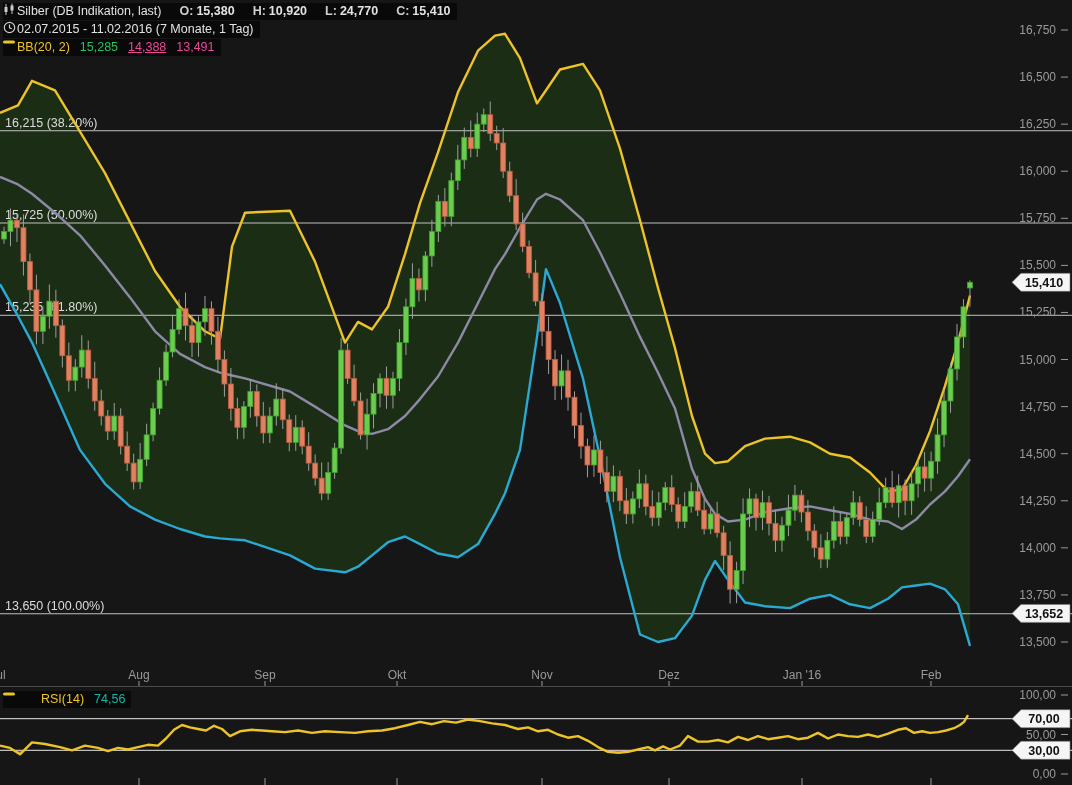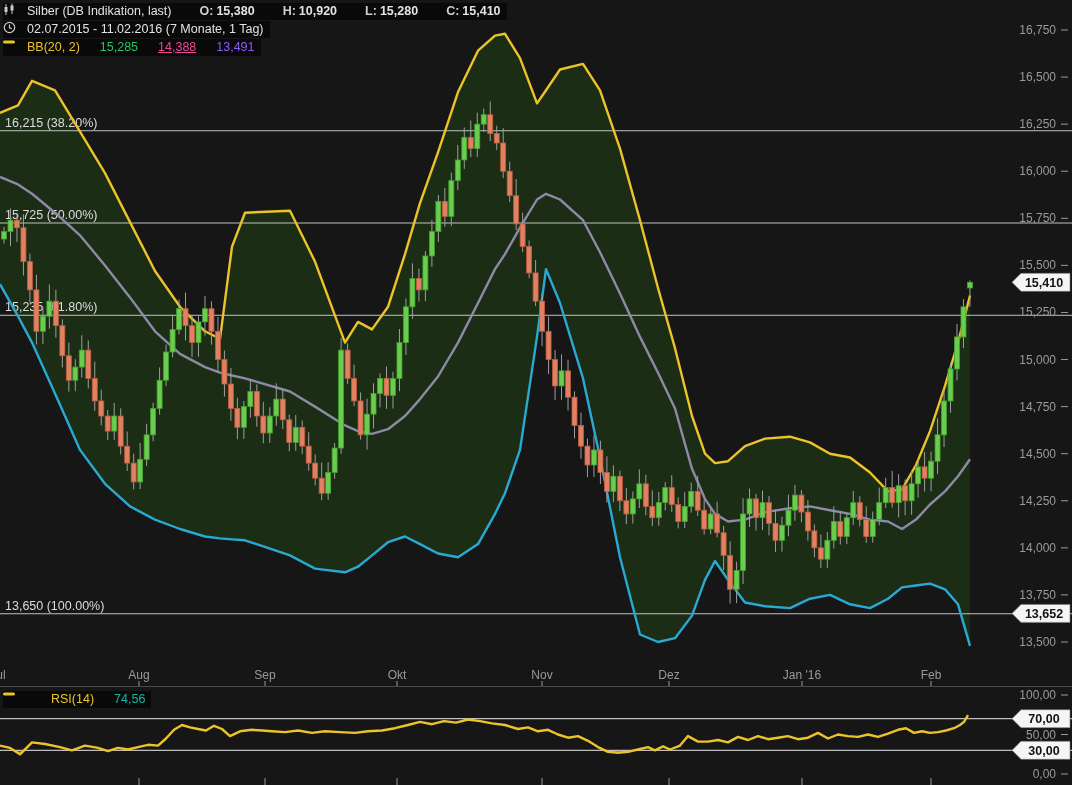--- a/index.html
+++ b/index.html
@@ -4,21 +4,21 @@
 <style>
   html,body{margin:0;padding:0;background:#0d0d0d;}
   .app{
     position:relative;width:1072px;height:785px;overflow:hidden;
     background:#161616;
     font-family:"Liberation Sans",sans-serif;
     -webkit-font-smoothing:antialiased;
   }
   svg{position:absolute;left:0;top:0;}
   .legend{
-    position:absolute;left:3px;display:flex;align-items:center;gap:20px;
+    position:absolute;left:3px;display:flex;align-items:center;gap:10px;
     background:rgba(0,0,0,0.55);padding:1px 6px 1px 4px;
     font-size:12.5px;color:#e2e2e2;white-space:nowrap;line-height:15px;
   }
   .legend .ic{display:inline-flex;align-items:center;}
   .ohlc-pair{margin-left:8px;font-weight:bold;}
   .ohlc-pair .k{color:#cfcfcf;margin-right:3px;}
   .bb-label{font-weight:normal;}
 </style>
 </head>
 <body>
@@ -421,21 +421,21 @@
       <svg width="13" height="13" viewBox="0 0 13 13">
         <line x1="3" y1="1" x2="3" y2="12" stroke="#cccccc" stroke-width="1"></line>
         <rect x="1.5" y="4" width="3" height="5" fill="#cccccc"></rect>
         <line x1="9" y1="0.5" x2="9" y2="11" stroke="#cccccc" stroke-width="1"></line>
         <rect x="7.5" y="2.5" width="3" height="5" fill="#cccccc"></rect>
       </svg>
     </span>
     <span>Silber (DB Indikation, last)</span>
     <span class="ohlc-pair"><span class="k">O:</span><span>15,380</span></span>
     <span class="ohlc-pair"><span class="k">H:</span><span>10,920</span></span>
-    <span class="ohlc-pair"><span class="k">L:</span><span>15,280</span></span>
+    <span class="ohlc-pair"><span class="k">L:</span><span>24,770</span></span>
     <span class="ohlc-pair"><span class="k">C:</span><span>15,410</span></span>
   </div>
 
   <div class="legend" style="top:21px;">
     <span class="ic">
       <svg width="13" height="13" viewBox="0 0 13 13">
         <circle cx="6.5" cy="6.5" r="5.2" fill="none" stroke="#cccccc" stroke-width="1.2"></circle>
         <path d="M6.5 3.4 L6.5 6.8 L8.8 7.8" fill="none" stroke="#cccccc" stroke-width="1.2"></path>
       </svg>
     </span>
@@ -444,21 +444,21 @@
 
   <div class="legend" style="top:39px;">
     <span class="ic">
       <svg width="12" height="6" viewBox="0 0 12 6">
           <rect x="0" y="1.5" width="12" height="3" rx="1.5" fill="#edc32a"></rect>
         </svg>
     </span>
     <span class="bb-label" style="color:#edc32a;">BB(20, 2)</span>
     <span style="color:#22c55e;">15,285</span>
     <span style="color:#ec4899;text-decoration:underline;">14,388</span>
-    <span style="color:#8b5cf6;">13,491</span>
+    <span style="color:#ec4899;">13,491</span>
   </div>
 
   <div class="legend" style="top:691px;">
     <span class="ic">
       <svg width="12" height="6" viewBox="0 0 12 6">
           <rect x="0" y="1.5" width="12" height="3" rx="1.5" fill="#edc32a"></rect>
         </svg>
     </span>
     <span style="color:#edc32a;margin-left:24px;">RSI(14)</span>
     <span style="color:#14b8a6;">74,56</span>

